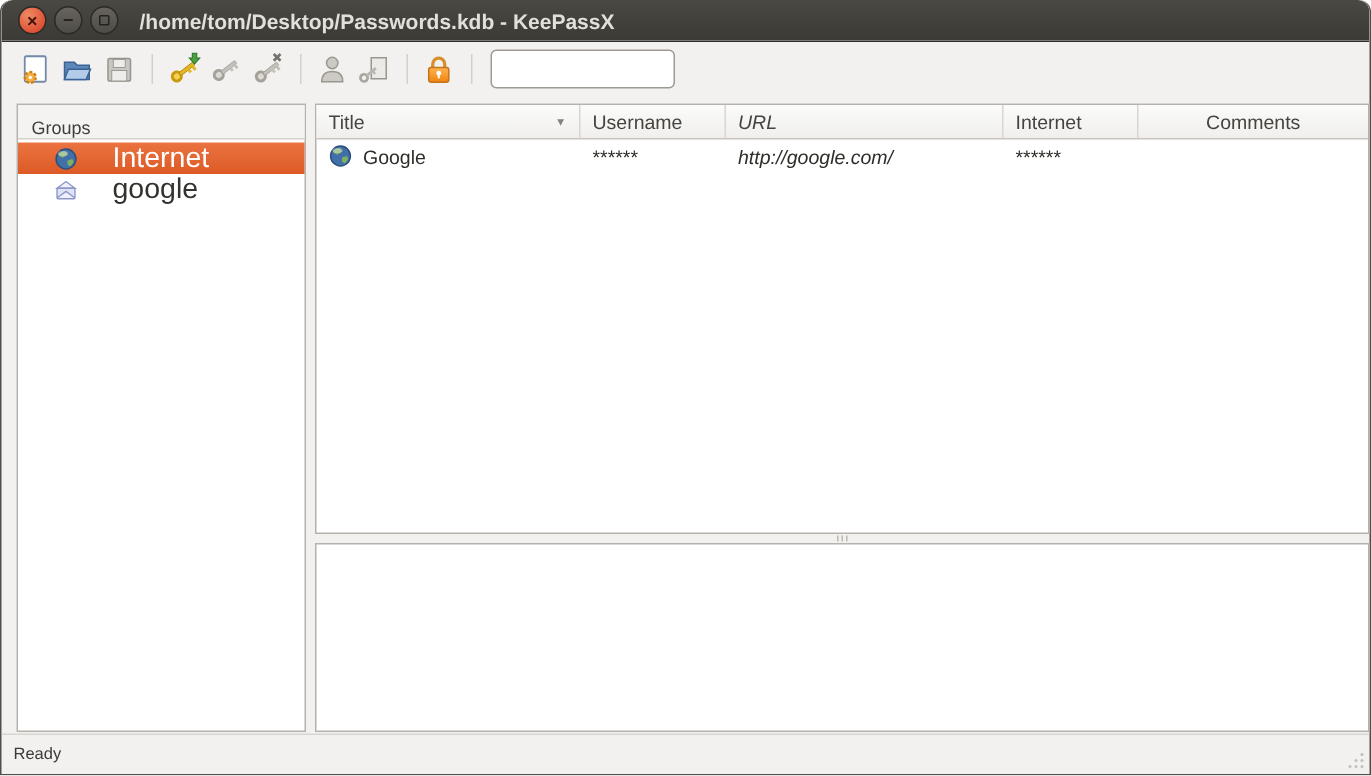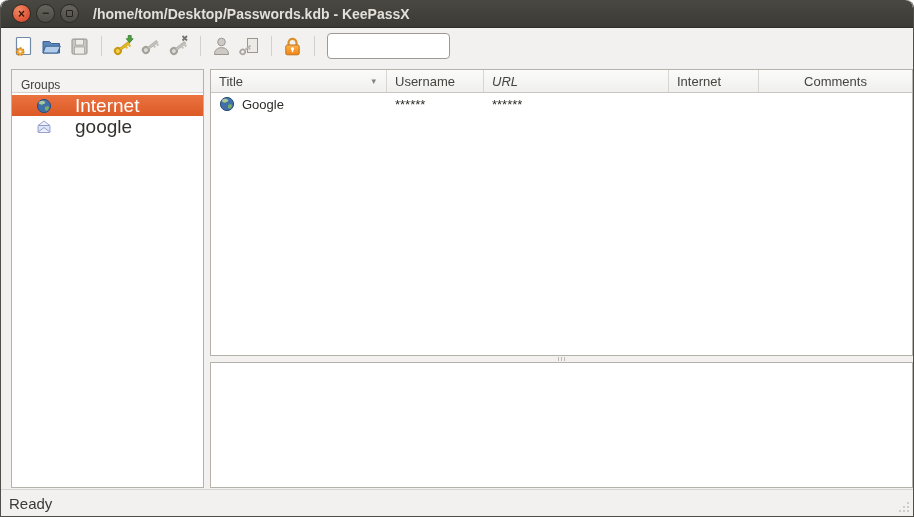--- a/index.html
+++ b/index.html
@@ -122,21 +122,21 @@
     position:absolute; left:209px; top:362px; width:703px; height:126px;
     background:#ffffff; border:1px solid #b5b2ac;
     font-size:13px; color:#2e2d29; padding:4px 6px;
   }
 
   
   .status-bar {
     position:absolute; left:0; right:0; bottom:0; height:27px;
     border-top:1px solid #d8d5d0;
     display:flex; align-items:center; padding-left:8px;
-    font-size:15px; color:#3b3a36;text-align:center;
+    font-size:11px; color:#3b3a36;text-align:center;
   }
   .resize-grip { position:absolute; right:3px; bottom:3px; line-height:0; }
 </style>
 </head>
 <body>
 
 <div class="window">
 
   <div class="titlebar">
     <button class="win-btn btn-close">
@@ -332,20 +332,23 @@
             <path d="M3 5.2 q2-3.2 5-2.2 l1 2 -3 2.2 -2.2-1z" fill="#7fae62"></path>
             <path d="M9 9 l3.2-1 1 2 -2.2 3 -2-1.2z" fill="#7fae62"></path>
             <ellipse cx="6" cy="4.4" rx="3.4" ry="1.7" fill="rgba(255,255,255,0.35)"></ellipse>
           </svg>
         </span>
         <span>Google</span>
       </div>
       <div class="td col-username">
         <span>******</span>
       </div>
+      <div class="td col-url">
+        <span>http://google.com/</span>
+      </div>
       <div class="td col-password">
         <span>******</span>
       </div>
       <div class="td col-comments">
         <span></span>
       </div>
     </div>
   </div>
 
   <div class="splitter-h">

